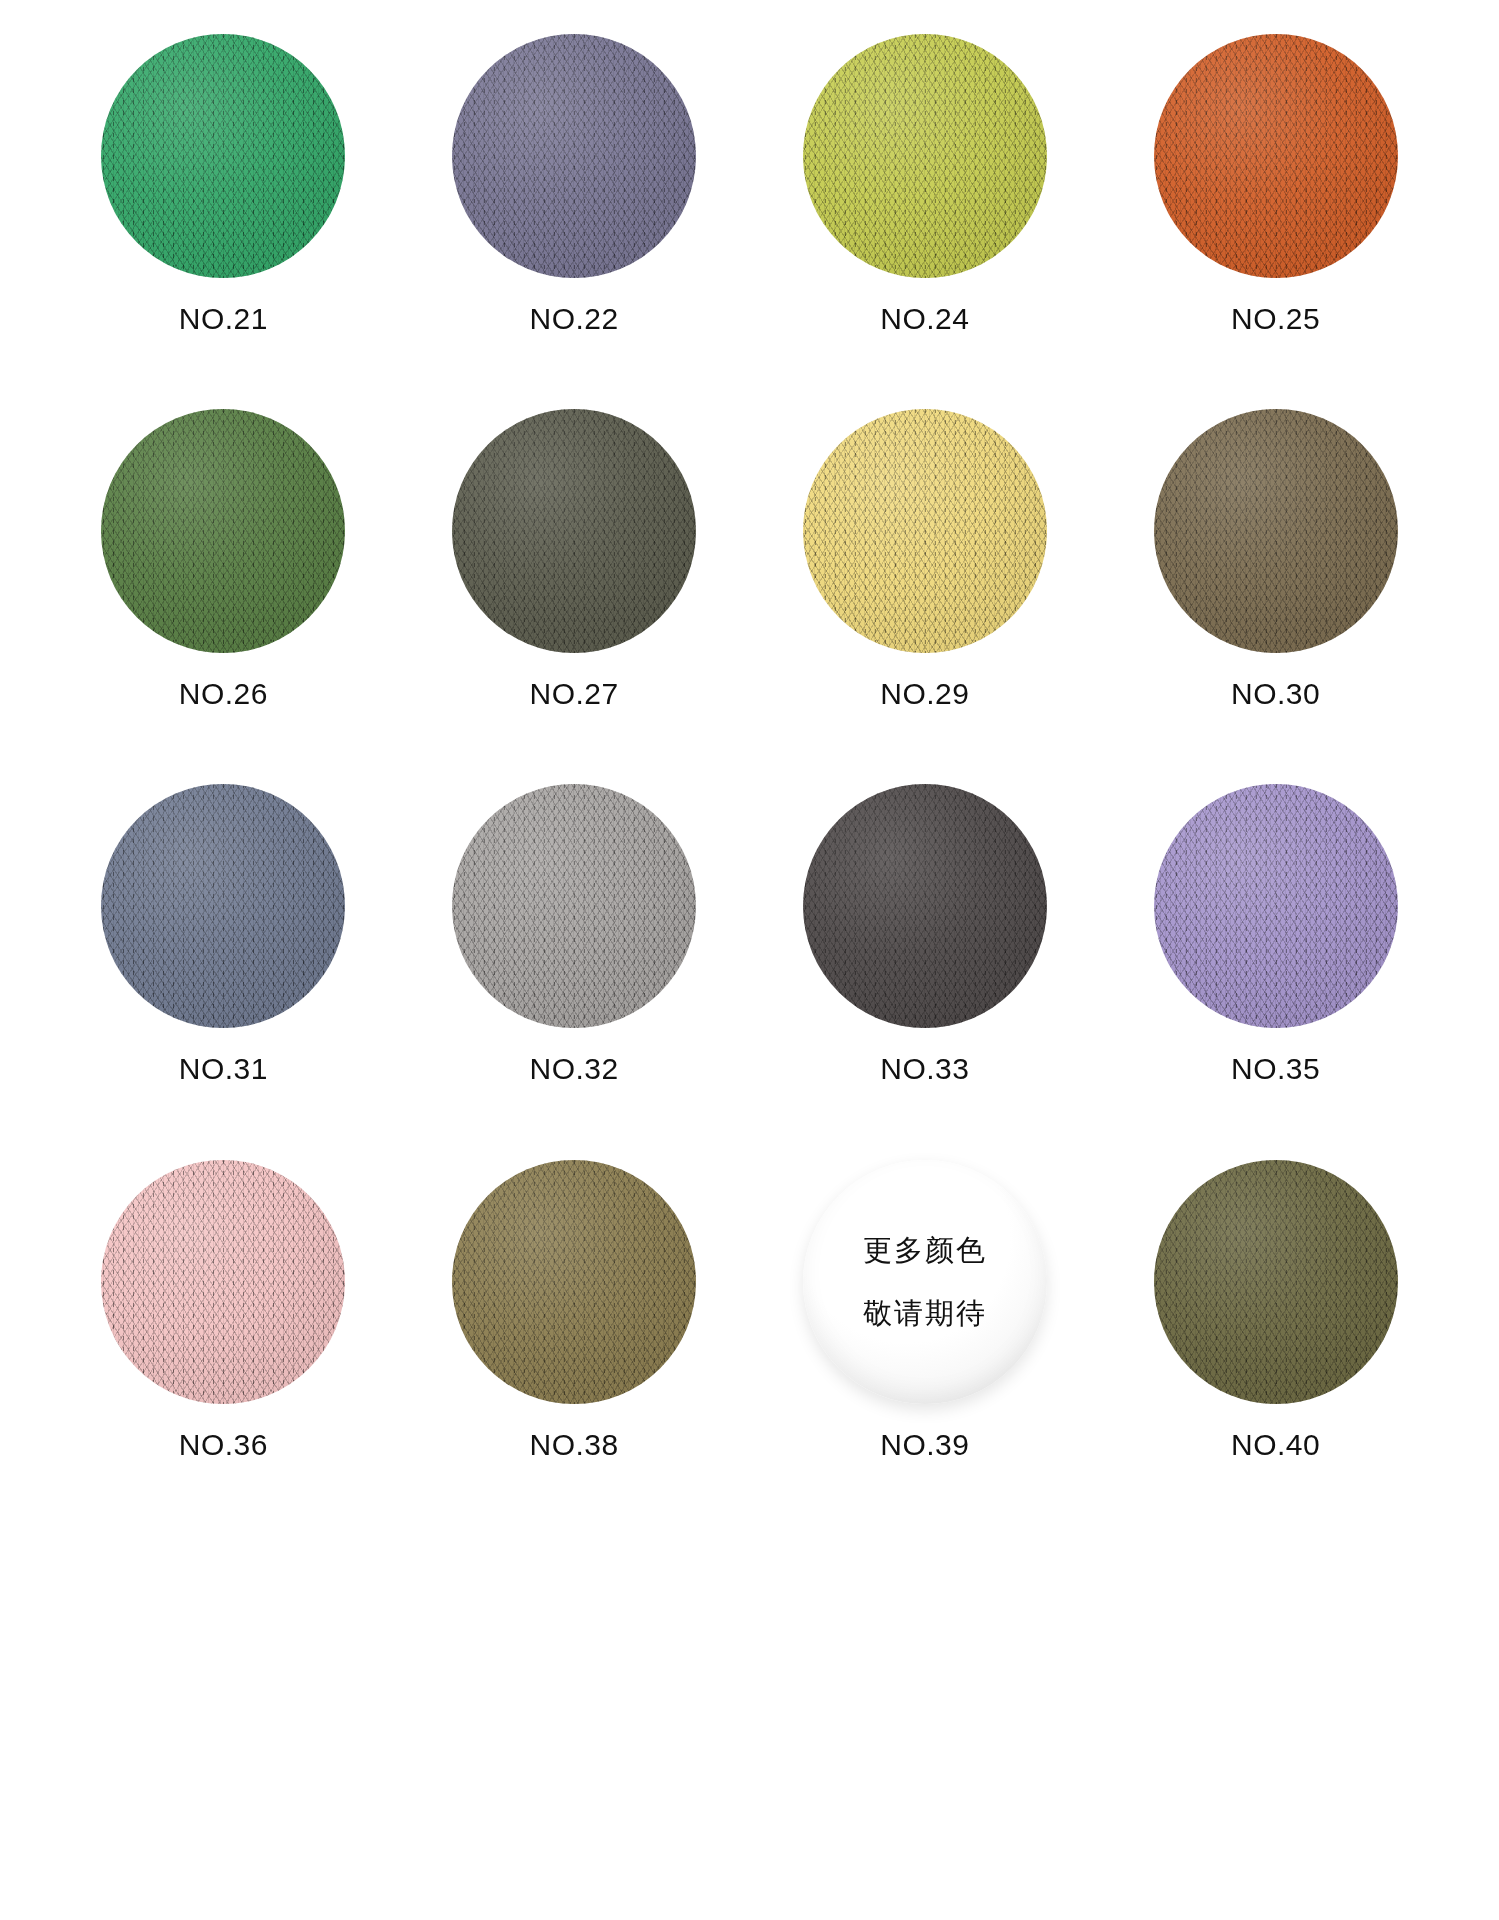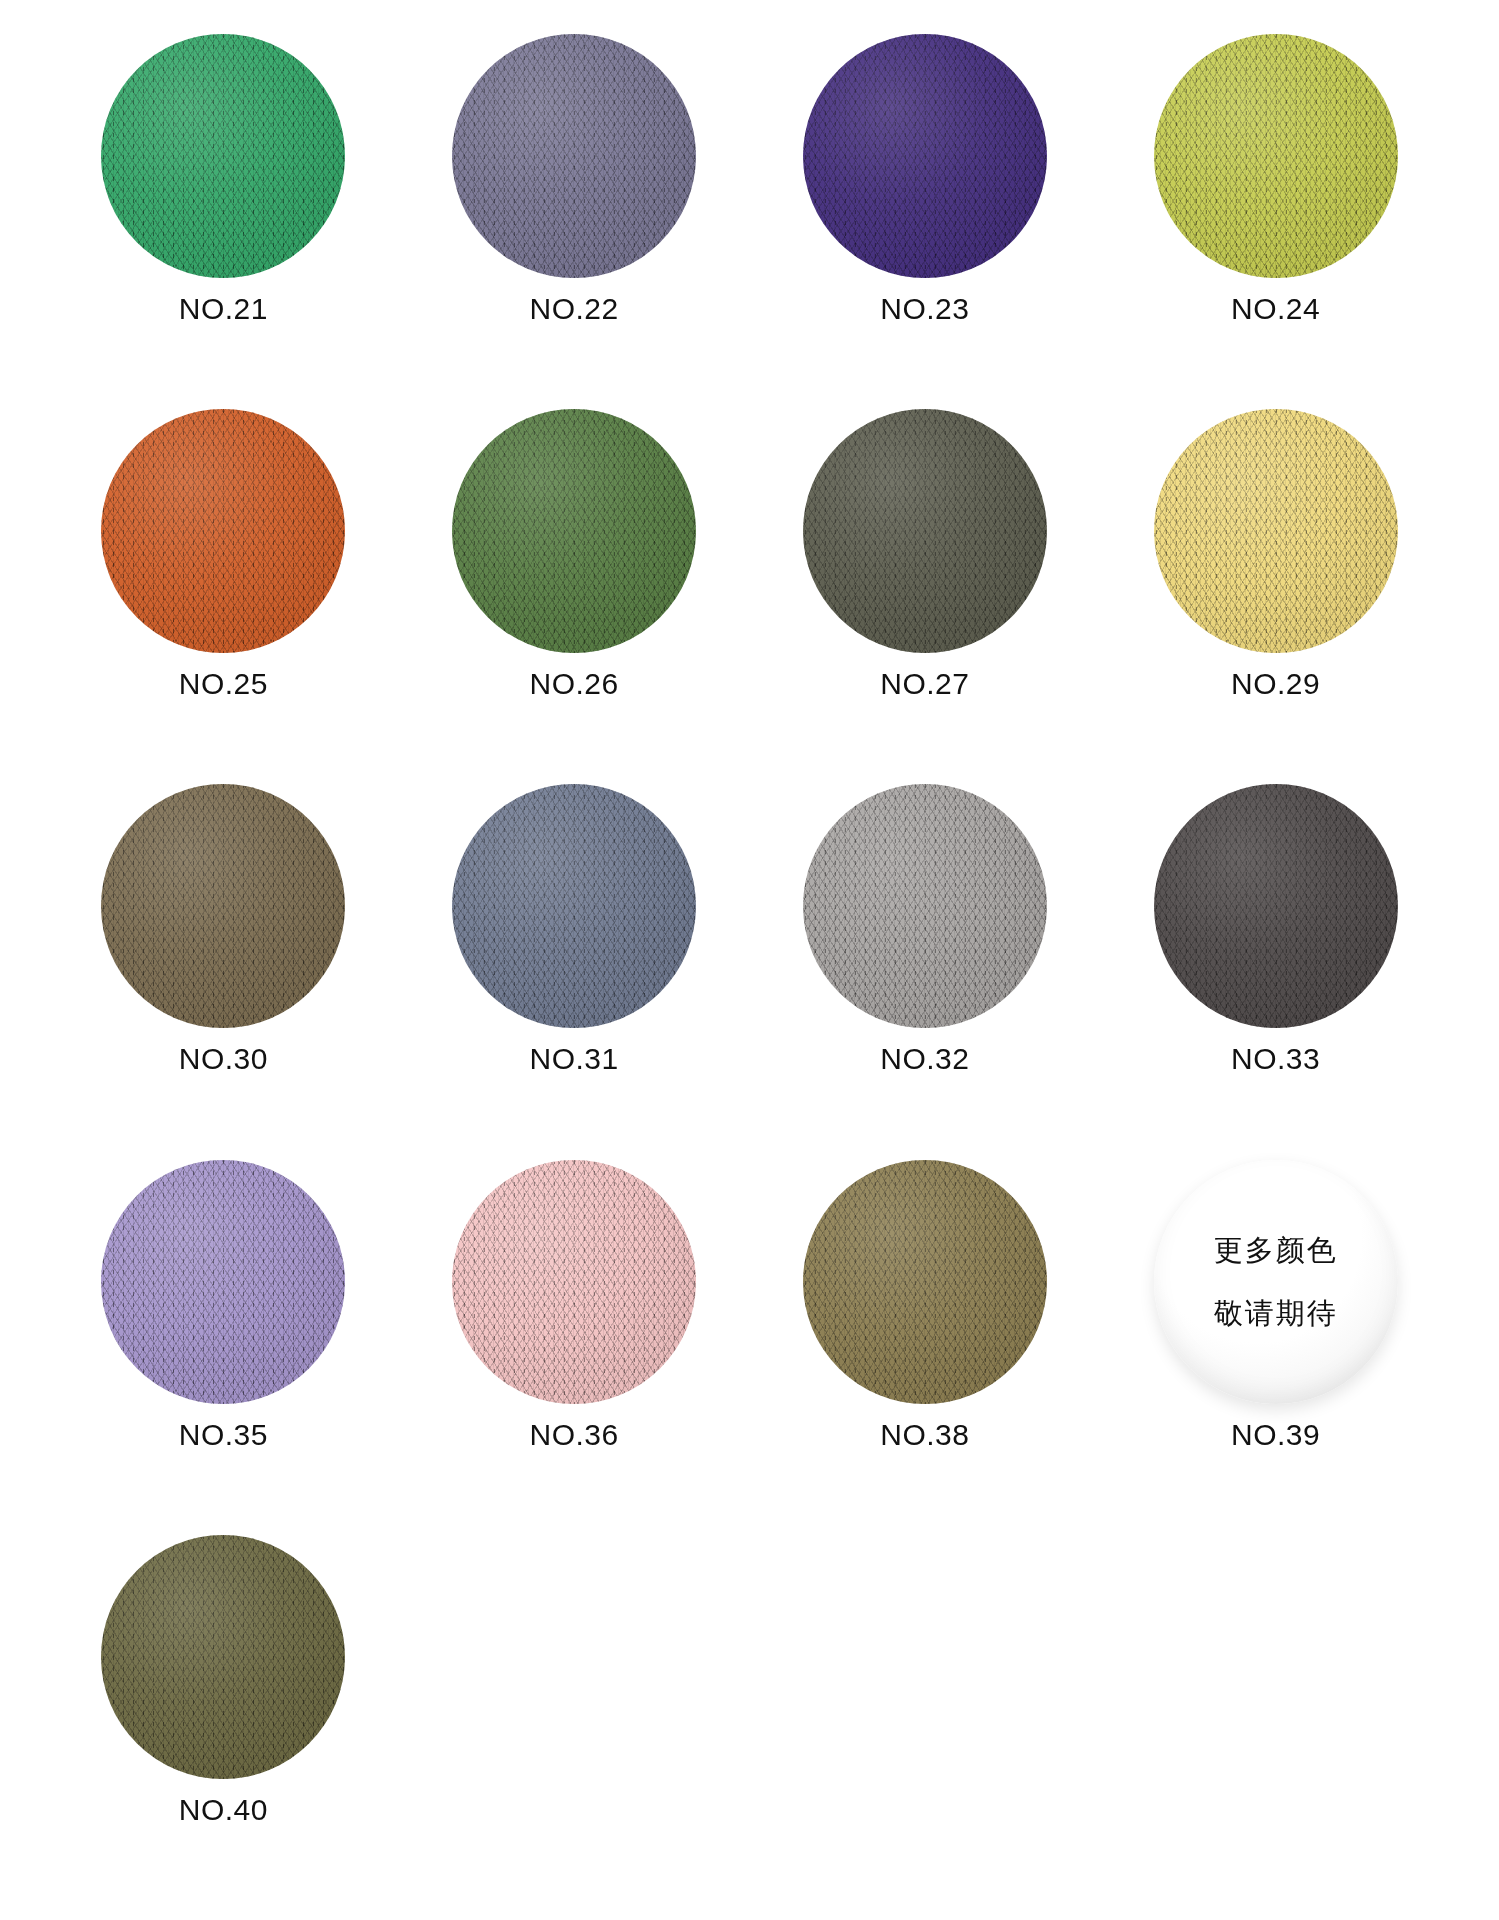--- a/index.html
+++ b/index.html
@@ -132,21 +132,21 @@
     color: #111111;
     font-size: 29px;
     font-family: "DejaVu Sans", "Liberation Sans", sans-serif;
     letter-spacing: 2px;
     line-height: 1;
     pointer-events: none;
     text-align: center;
   }
 
   .swatch-label {
-    margin-top: 14px;
+    margin-top: 24px;
     font-size: 30px;
     color: #111111;
     letter-spacing: 0.5px;
     font-family: "Liberation Sans", "DejaVu Sans", sans-serif;
     white-space: nowrap;
   }
 </style>
 </head>
 <body>
 
@@ -161,27 +161,20 @@
       </div>
       <div class="swatch-cell">
         <div class="swatch-disc-wrap">
           <div class="swatch-disc" style="background-color: rgb(123, 120, 150);"></div>
           <div class="swatch-shade"></div>
         </div>
         <div class="swatch-label">NO.22</div>
       </div>
       <div class="swatch-cell">
         <div class="swatch-disc-wrap">
-          <div class="swatch-disc" style="background-color: rgb(70, 48, 128);"></div>
-          <div class="swatch-shade"></div>
-        </div>
-        <div class="swatch-label">NO.23</div>
-      </div>
-      <div class="swatch-cell">
-        <div class="swatch-disc-wrap">
           <div class="swatch-disc" style="background-color: rgb(197, 204, 82);"></div>
           <div class="swatch-shade"></div>
         </div>
         <div class="swatch-label">NO.24</div>
       </div>
       <div class="swatch-cell">
         <div class="swatch-disc-wrap">
           <div class="swatch-disc" style="background-color: rgb(210, 96, 42);"></div>
           <div class="swatch-shade"></div>
         </div>

